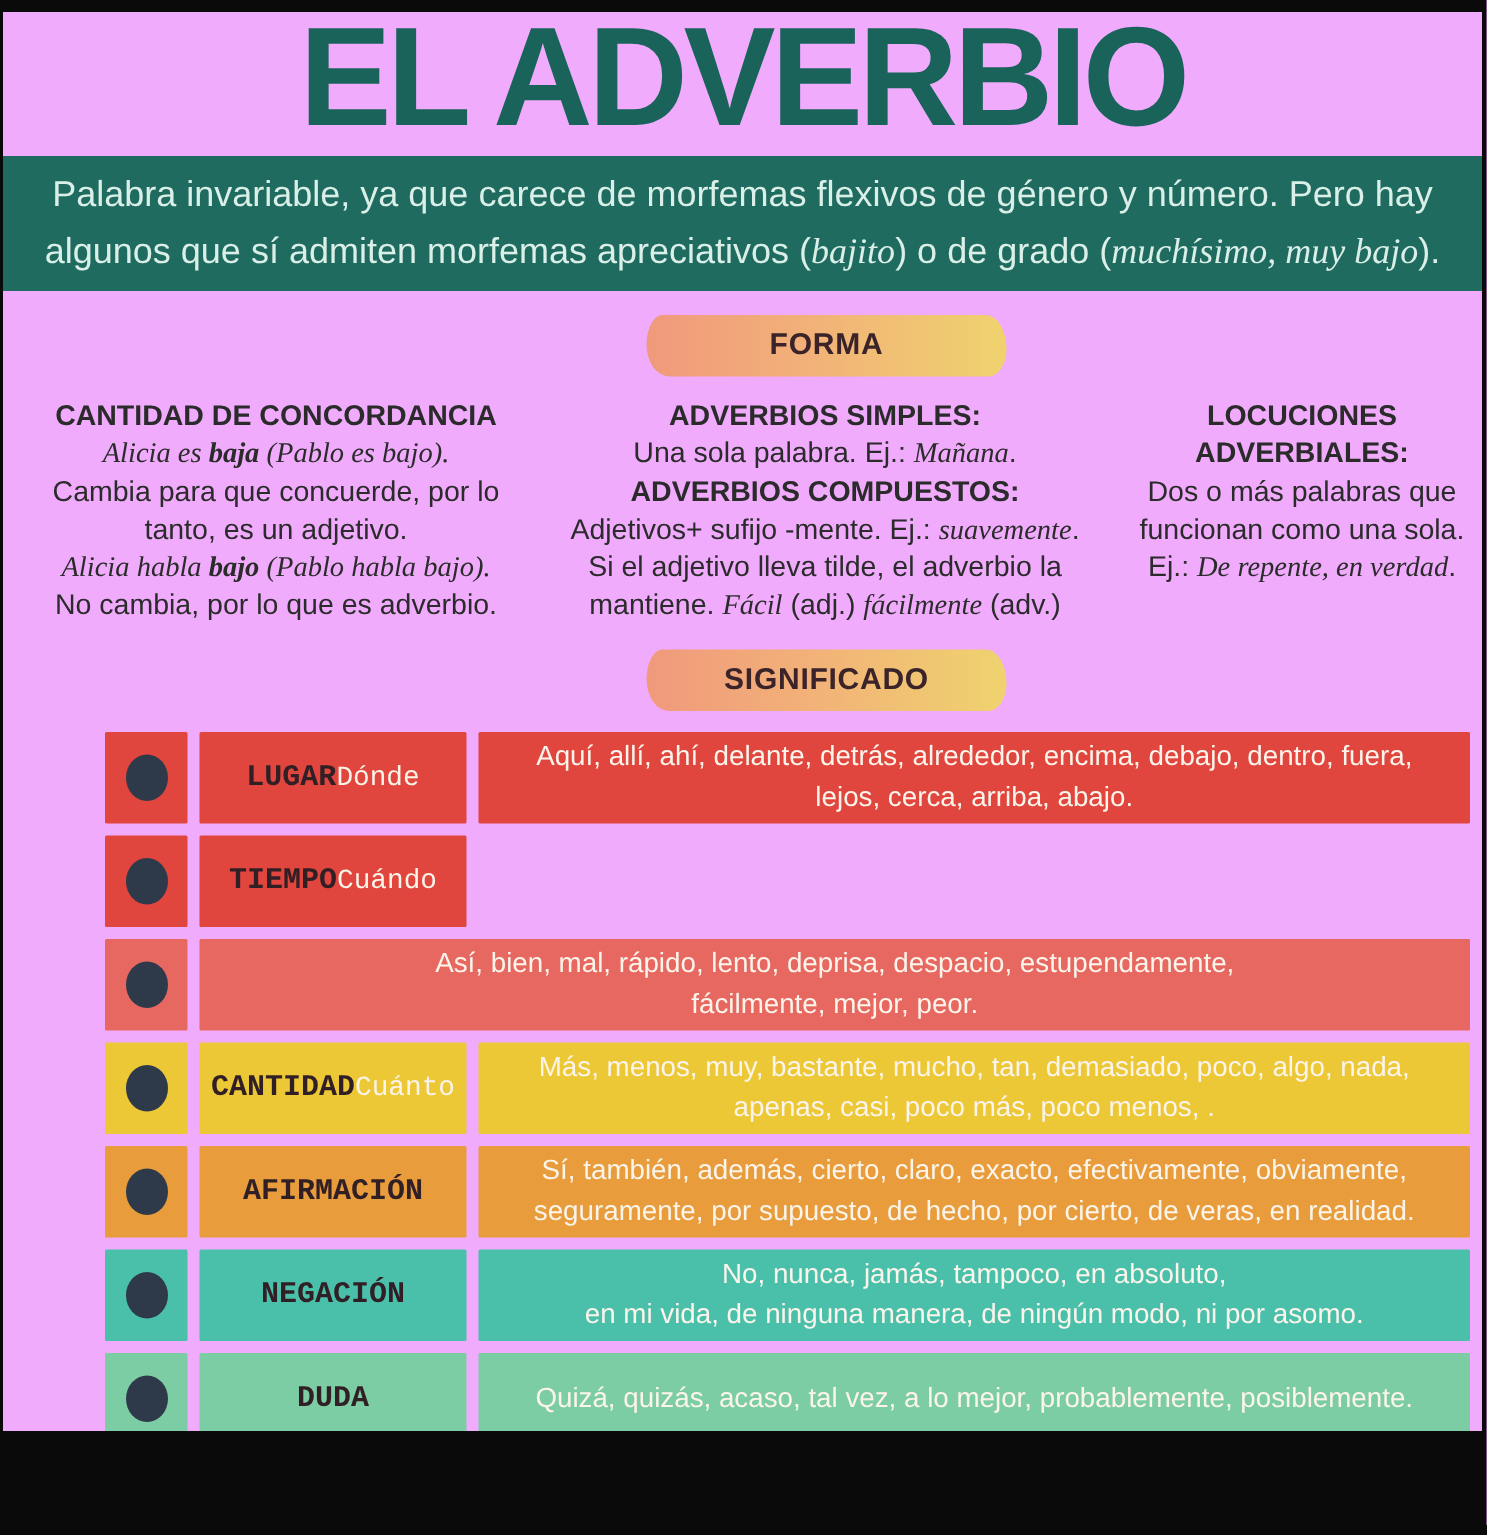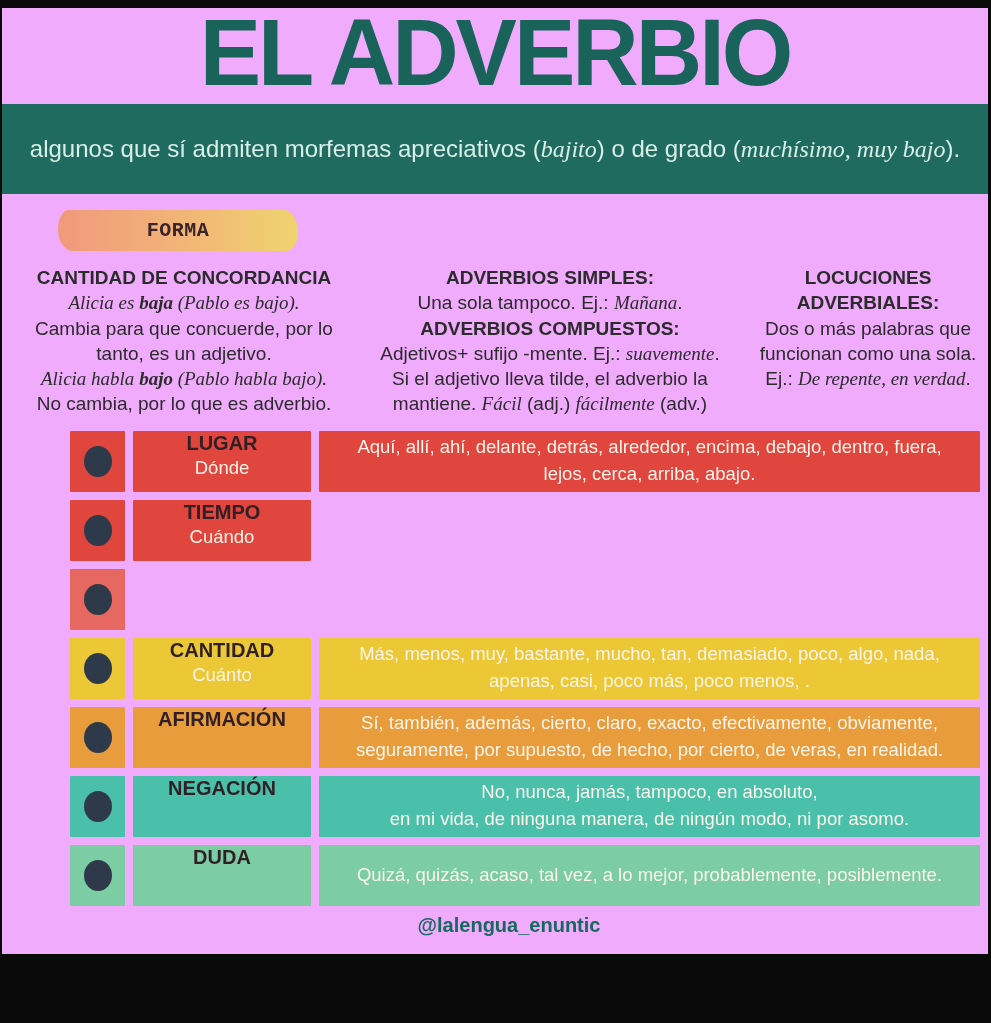--- a/index.html
+++ b/index.html
@@ -17,21 +17,21 @@
     letter-spacing:-3px;line-height:84px;color:#1a635a;transform:scaleY(1.02);
   }
   
   .banner{
     margin-top:10px;height:90px;background:#206b60;color:#d9efe7;
     display:flex;flex-direction:column;justify-content:center;
     text-align:center;font-size:24px;line-height:1.6;
   }
   .banner div{padding:0 8px;}
   
-  .badge-wrap{display:flex;margin-top:16px;font-family:Liberation Mono, monospace;}
+  .badge-wrap{display:flex;justify-content:center;margin-top:16px;}
   .badge{
     position:relative;left:56px;width:240px;text-align:center;
     padding:9px 0;font-weight:bold;font-size:20px;letter-spacing:.5px;color:#3a2329;
     background:linear-gradient(90deg,#f0997c 0%,#f2b178 45%,#efd36e 100%);
     border-radius:14px 18px 16px 20px/26px 30px 24px 28px;
   }
   .badge::before{
     content:"";position:absolute;left:-30px;top:5px;width:48px;height:70%;
     background:#f0997c;border-radius:60% 40% 50% 50%/55% 45% 60% 40%;
     transform:rotate(-6deg);opacity:.85;z-index:-1;
@@ -53,21 +53,21 @@
   .fline{min-height:0;}
   .seg-b{font-weight:bold;}
   .seg-i{font-style:italic;font-family:Liberation Serif, serif;}
   
   .table{margin:14px 8px 0 68px;}
   .trow{display:flex;gap:8px;height:61px;margin-bottom:8px;}
   .cell{border-radius:1px;}
   .bullet-cell{width:55px;display:flex;align-items:center;justify-content:center;}
   .bullet{width:28px;height:31px;border-radius:50%;background:#2e3a4a;}
   .label-cell{
-    width:178px;display:flex;flex-direction:column;align-items:center;justify-content:flex-start;
+    width:178px;display:flex;flex-direction:row;align-items:center;justify-content:center;font-family:Liberation Mono, monospace;
   }
   .cat{font-weight:bold;font-size:20px;color:#301f24;line-height:1.25;}
   .sub{font-size:18.5px;color:#faf3e8;line-height:1.25;}
   .content-cell{
     flex:1;display:flex;flex-direction:column;justify-content:center;
     text-align:center;color:#fbf4ea;font-size:18.5px;line-height:1.45;padding:16px 4px;
   }
   .c-red{background:#e0453e;}
   .c-coral{background:#e76860;}
   .c-yellow{background:#edc836;}
@@ -81,51 +81,57 @@
   }
 </style>
 </head>
 <body>
 
 <div class="page">
 
   <div class="title">EL ADVERBIO</div>
 
   <div class="banner">
+    <div><span>Palabra invariable, ya que carece de morfemas flexivos de género y número. Pero hay</span></div>
     <div><span>algunos que sí admiten morfemas apreciativos (</span><span class="seg-i">bajito</span><span>) o de grado (</span><span class="seg-i">muchísimo, muy bajo</span><span>).</span></div>
   </div>
 
   <div class="badge-wrap">
     <div class="badge">
       <span class="badge-label">FORMA</span>
     </div>
   </div>
 
   <div class="cols">
     <div class="col-0">
       <div class="fline"><span class="seg-b">CANTIDAD DE CONCORDANCIA</span></div>
       <div class="fline"><span class="seg-i">Alicia es </span><span class="seg-i seg-b">baja</span><span class="seg-i"> (Pablo es bajo).</span></div>
       <div class="fline"><span>Cambia para que concuerde, por lo tanto, es un adjetivo.</span></div>
       <div class="fline"><span class="seg-i">Alicia habla </span><span class="seg-i seg-b">bajo</span><span class="seg-i"> (Pablo habla bajo).</span></div>
       <div class="fline"><span>No cambia, por lo que es adverbio.</span></div>
     </div>
     <div class="col-1">
       <div class="fline"><span class="seg-b">ADVERBIOS SIMPLES:</span></div>
-      <div class="fline"><span>Una sola tampoco. Ej.: </span><span class="seg-i">Mañana</span><span>.</span></div>
+      <div class="fline"><span>Una sola palabra. Ej.: </span><span class="seg-i">Mañana</span><span>.</span></div>
       <div class="fline"><span class="seg-b">ADVERBIOS COMPUESTOS:</span></div>
       <div class="fline"><span>Adjetivos+ sufijo -mente. Ej.: </span><span class="seg-i">suavemente</span><span>.</span></div>
       <div class="fline"><span>Si el adjetivo lleva tilde, el adverbio la mantiene. </span><span class="seg-i">Fácil</span><span> (adj.) </span><span class="seg-i">fácilmente</span><span> (adv.)</span></div>
     </div>
     <div class="col-2">
       <div class="fline"><span class="seg-b">LOCUCIONES ADVERBIALES:</span></div>
       <div class="fline"><span>Dos o más palabras que funcionan como una sola.</span></div>
       <div class="fline"><span>Ej.: </span><span class="seg-i">De repente, en verdad</span><span>.</span></div>
     </div>
   </div>
 
+  <div class="badge-wrap">
+    <div class="badge">
+      <span class="badge-label">SIGNIFICADO</span>
+    </div>
+  </div>
 
   <div class="table">
 
     <div class="trow">
       <div class="cell bullet-cell c-red">
           <span class="bullet"></span>
         </div>
       <div class="cell label-cell c-red">
         <div class="cat">LUGAR</div>
         <div class="sub">Dónde</div>
@@ -143,20 +149,24 @@
       <div class="cell label-cell c-red">
         <div class="cat">TIEMPO</div>
         <div class="sub">Cuándo</div>
       </div>
     </div>
 
     <div class="trow">
       <div class="cell bullet-cell c-coral">
           <span class="bullet"></span>
         </div>
+      <div class="cell content-cell c-coral">
+        <div>Así, bien, mal, rápido, lento, deprisa, despacio, estupendamente,</div>
+        <div>fácilmente, mejor, peor.</div>
+      </div>
     </div>
 
     <div class="trow">
       <div class="cell bullet-cell c-yellow">
           <span class="bullet"></span>
         </div>
       <div class="cell label-cell c-yellow">
         <div class="cat">CANTIDAD</div>
         <div class="sub">Cuánto</div>
       </div>

